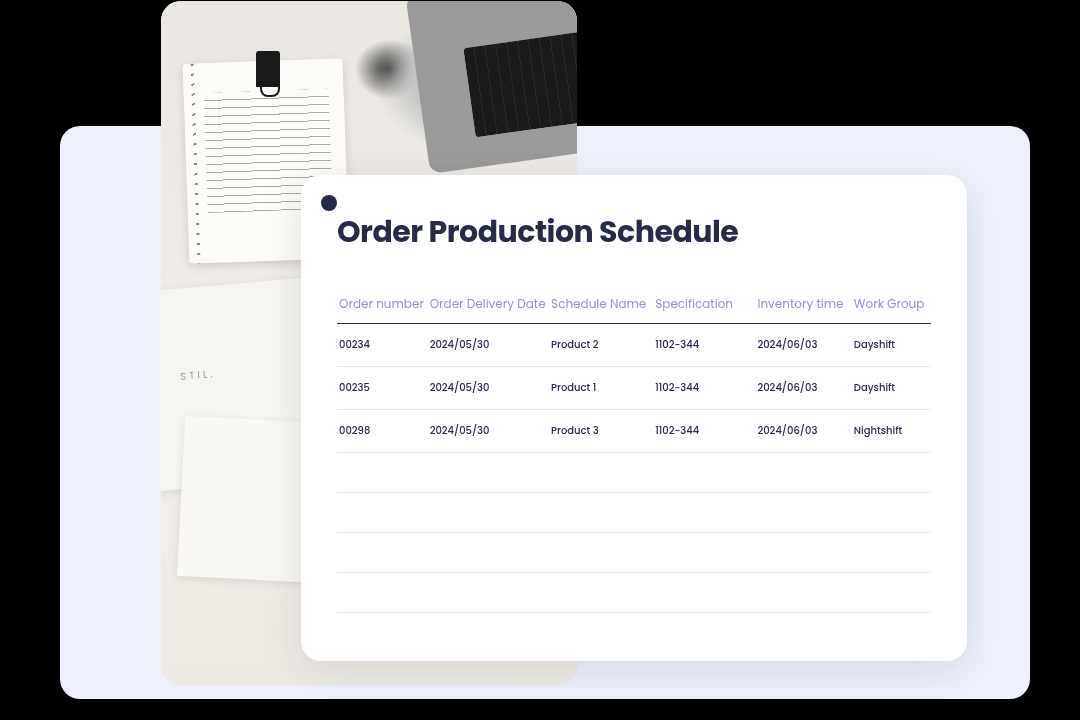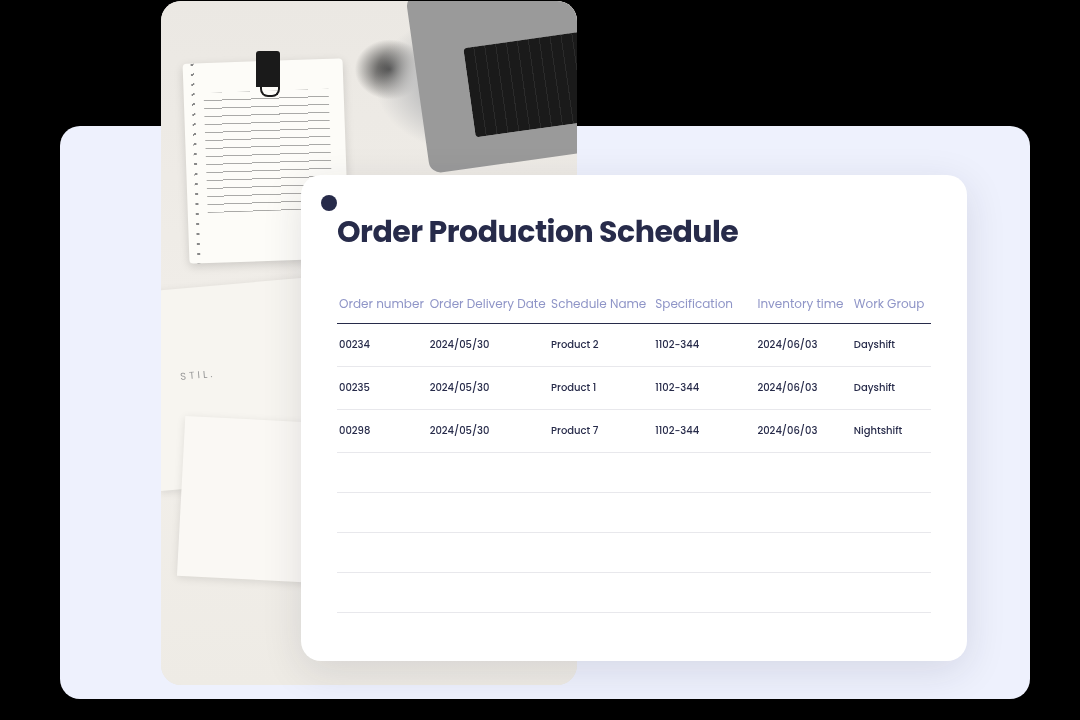--- a/index.html
+++ b/index.html
@@ -244,21 +244,21 @@
           <div class="td col1">00235</div>
           <div class="td col2">2024/05/30</div>
           <div class="td col3">Product 1</div>
           <div class="td col4">1102-344</div>
           <div class="td col5">2024/06/03</div>
           <div class="td col6">Dayshift</div>
         </div>
         <div class="trow">
           <div class="td col1">00298</div>
           <div class="td col2">2024/05/30</div>
-          <div class="td col3">Product 7</div>
+          <div class="td col3">Product 3</div>
           <div class="td col4">1102-344</div>
           <div class="td col5">2024/06/03</div>
           <div class="td col6">Nightshift</div>
         </div>
         <div class="empty-row"></div>
         <div class="empty-row"></div>
         <div class="empty-row"></div>
         <div class="empty-row"></div>
       </div>
   </div>

